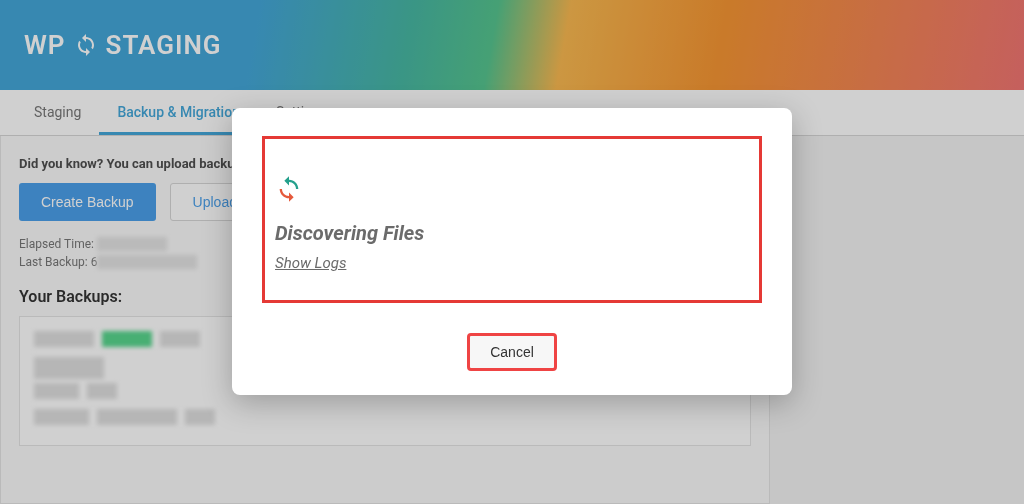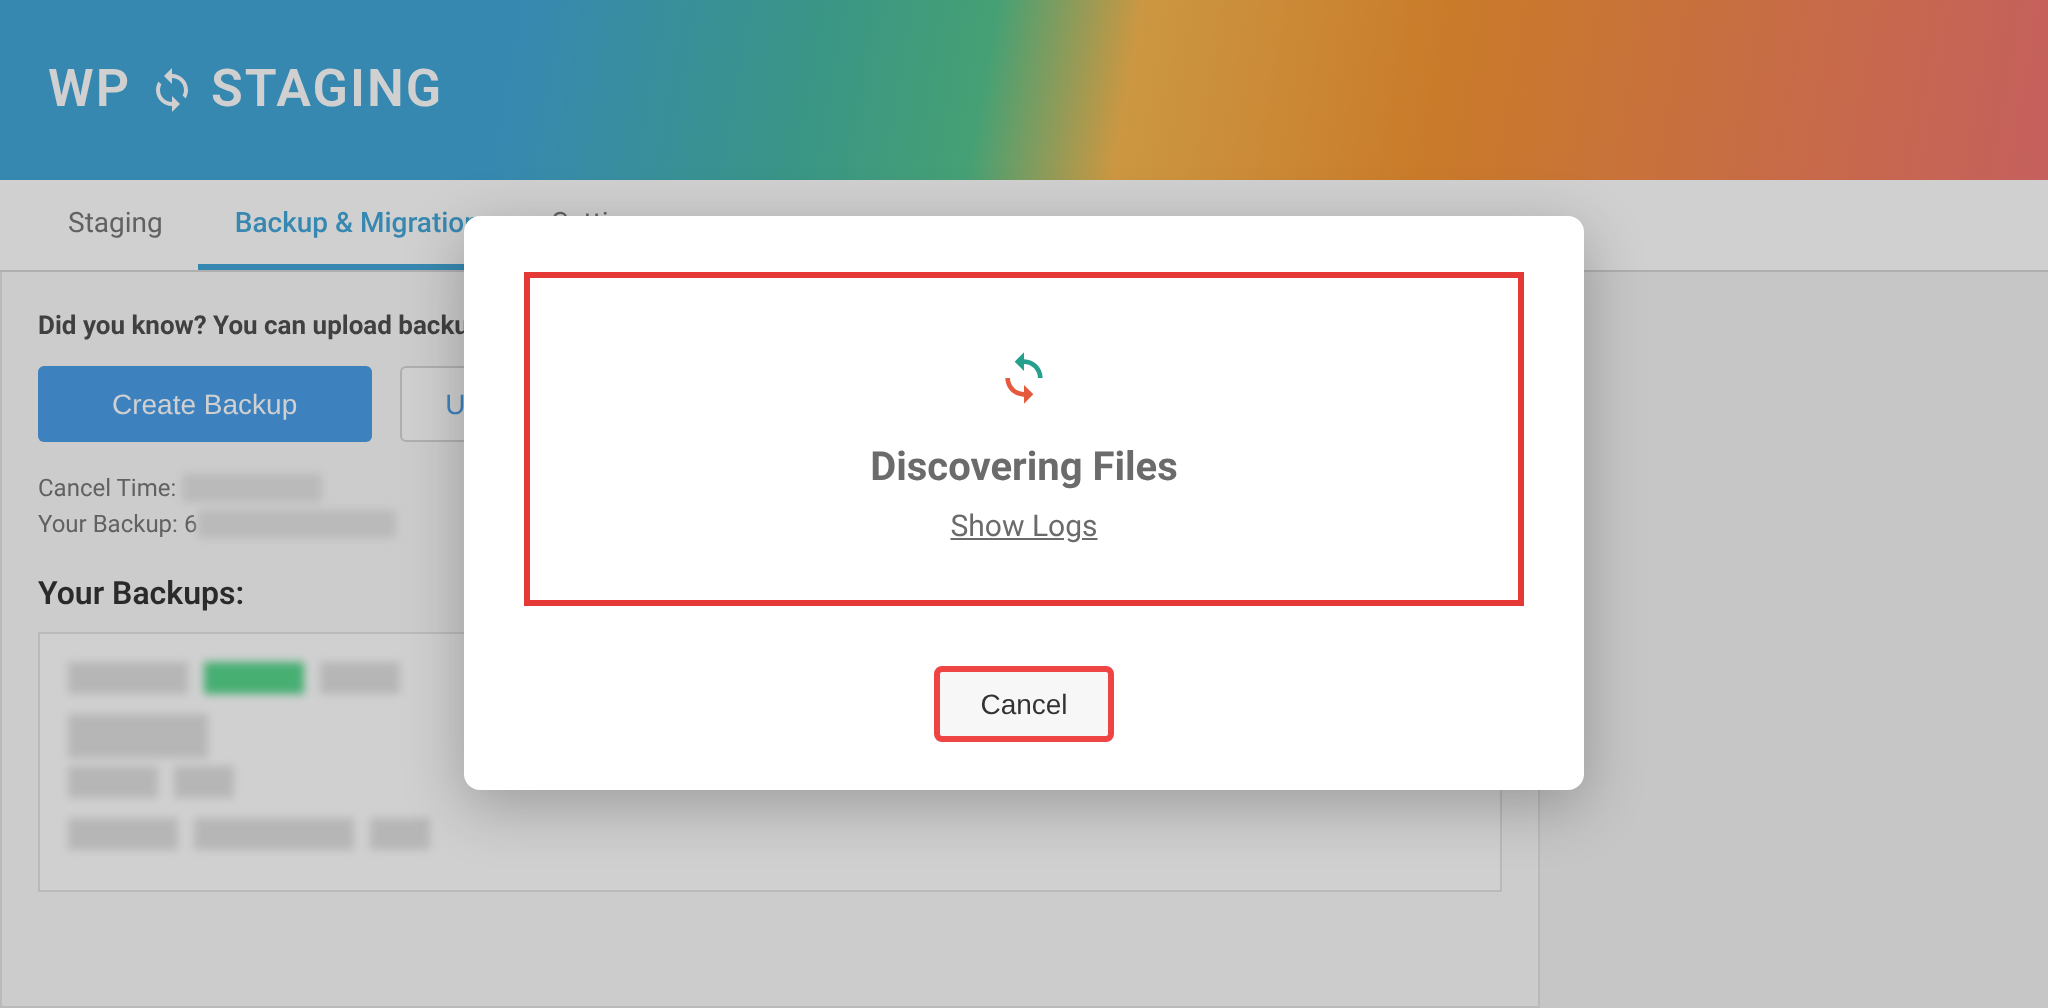--- a/index.html
+++ b/index.html
@@ -66,21 +66,21 @@
       font-size: 13px;
       font-weight: 700;
       color: #222;
       margin-bottom: 12px;
     }
     .btn-row { display: flex; gap: 14px; margin-bottom: 14px; }
     .btn-primary {
       background: #1e88e5;
       color: #fff;
       border: none;
-      padding: 10px 37px;
+      padding: 10px 22px;
       font-size: 14px;
       border-radius: 3px;
       cursor: pointer;
     }
     .btn-secondary {
       background: #fff;
       color: #1e88e5;
       border: 1px solid #ccc;
       padding: 10px 22px;
       font-size: 14px;
@@ -112,22 +112,23 @@
     .modal {
       width: 560px;
       background: #fff;
       border-radius: 8px;
       box-shadow: 0 8px 30px rgba(0,0,0,0.25);
       padding: 28px 30px 24px;
     }
     .highlight-box {
       border: 3px solid #e53935;
       padding: 36px 10px 28px;
-      text-align: center;
+      text-align: left;
       margin-bottom: 30px;
+      font-style: italic;
     }
     .spinner { display: inline-block; margin-bottom: 14px; }
     .modal-heading {
       font-size: 20px;
       font-weight: 700;
       color: #6b6b6b;
       margin-bottom: 8px;
     }
     .progress-text {
       font-size: 15px;
@@ -173,22 +174,22 @@
   <div class="tab">Settings</div>
 </div>
 
 <div class="content">
   <div class="tip">Did you know? You can upload backup files</div>
   <div class="btn-row">
     <button class="btn-primary">Create Backup</button>
     <button class="btn-secondary">Upload Backup</button>
   </div>
   <div class="meta">
-    <div><span>Cancel Time:</span> <span class="blur">xxxxx</span></div>
-    <div><span>Your Backup:</span> <span>6</span><span class="blur">xxxxxxxxxx</span></div>
+    <div><span>Elapsed Time:</span> <span class="blur">xxxxx</span></div>
+    <div><span>Last Backup:</span> <span>6</span><span class="blur">xxxxxxxxxx</span></div>
   </div>
   <div class="section-title">Your Backups:</div>
   <div class="backup-list">
     <div class="blurrow">
       <div class="blurblock" style="width:60px"></div>
       <div class="blurblock g" style="width:50px"></div>
       <div class="blurblock" style="width:40px"></div>
     </div>
     <div class="blurrow">
       <div class="blurblock" style="width:70px;height:22px"></div>

